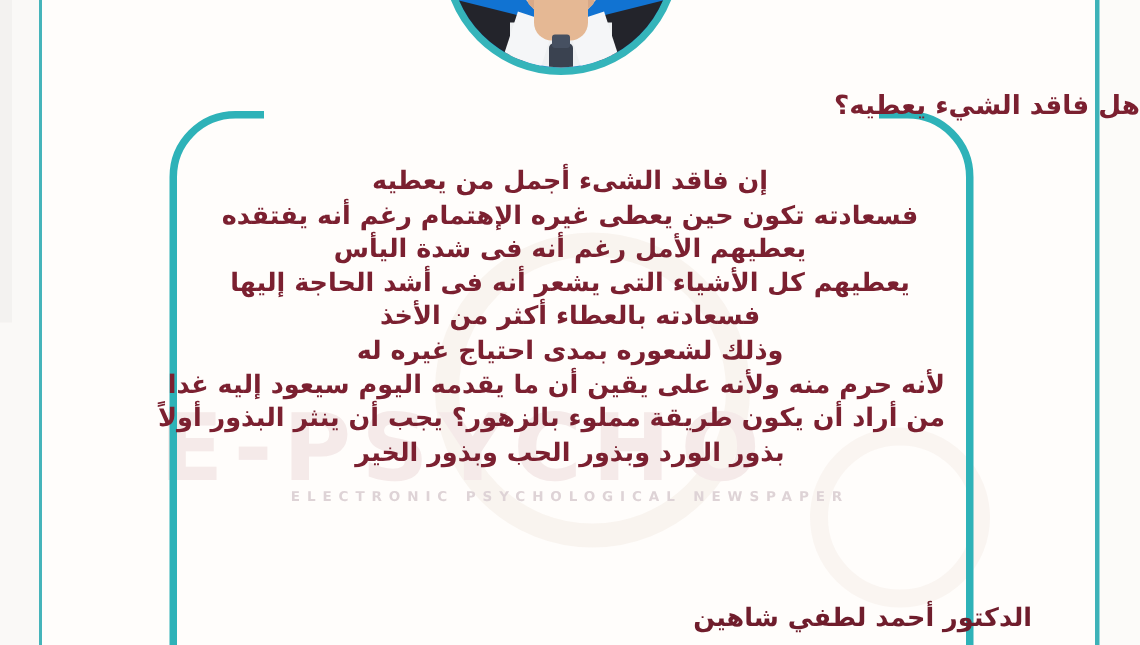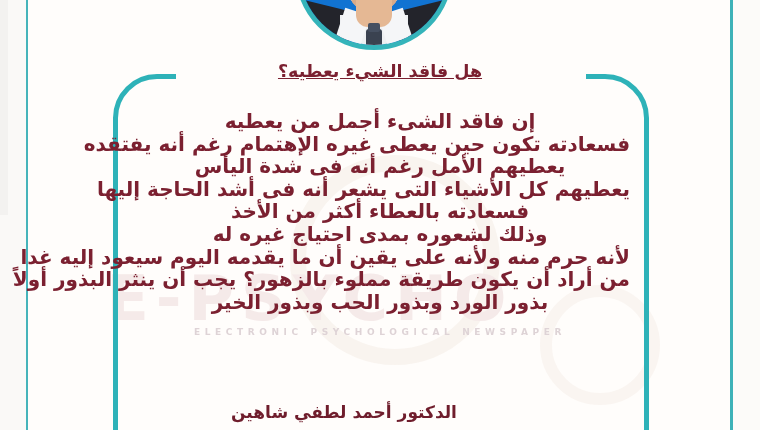--- a/index.html
+++ b/index.html
@@ -68,32 +68,32 @@
   .photo .suit-r { position:absolute; left:98px; top:108px; width:58px; height:56px;
     background:#23242b; transform:rotate(-14deg); }
   .photo .tie { position:absolute; left:66px; top:132px; width:16px; height:28px;
     background:#3a4250; border-radius:3px 3px 5px 5px; }
   .photo .tie-knot { position:absolute; left:68px; top:126px; width:12px; height:9px;
     background:#465061; border-radius:2px; }
 
   
   .title {
     position:absolute; left:0; top:61px; width:760px;
-    text-align:center; direction:rtl;
-    font-size:17.5px; font-weight:bold; color:#7b2030;text-decoration:underline;
+    direction:rtl;
+    font-size:17.5px; font-weight:bold; color:#7b2030;
   }
   .body-text {
     position:absolute; left:130px; top:110px; width:500px;
     direction:rtl; text-align:center;
-    font-size:20px; font-weight:bold; color:#7b2030;
+    font-size:17px; font-weight:bold; color:#7b2030;
   }
   .body-text .line { height:22.6px; line-height:22.6px; white-space:nowrap; }
   .footer-name {
     position:absolute; left:0; top:402px; width:688px;
-    text-align:center; direction:rtl;
+    text-align:right; direction:rtl;
     font-size:17px; font-weight:bold; color:#6f1d2c;
   }
 </style>
 </head>
 <body>
 
 <div class="margin-left"></div>
 <div class="margin-left-shade"></div>
 <div class="margin-right"></div>
 <div class="edge-line-left"></div>

